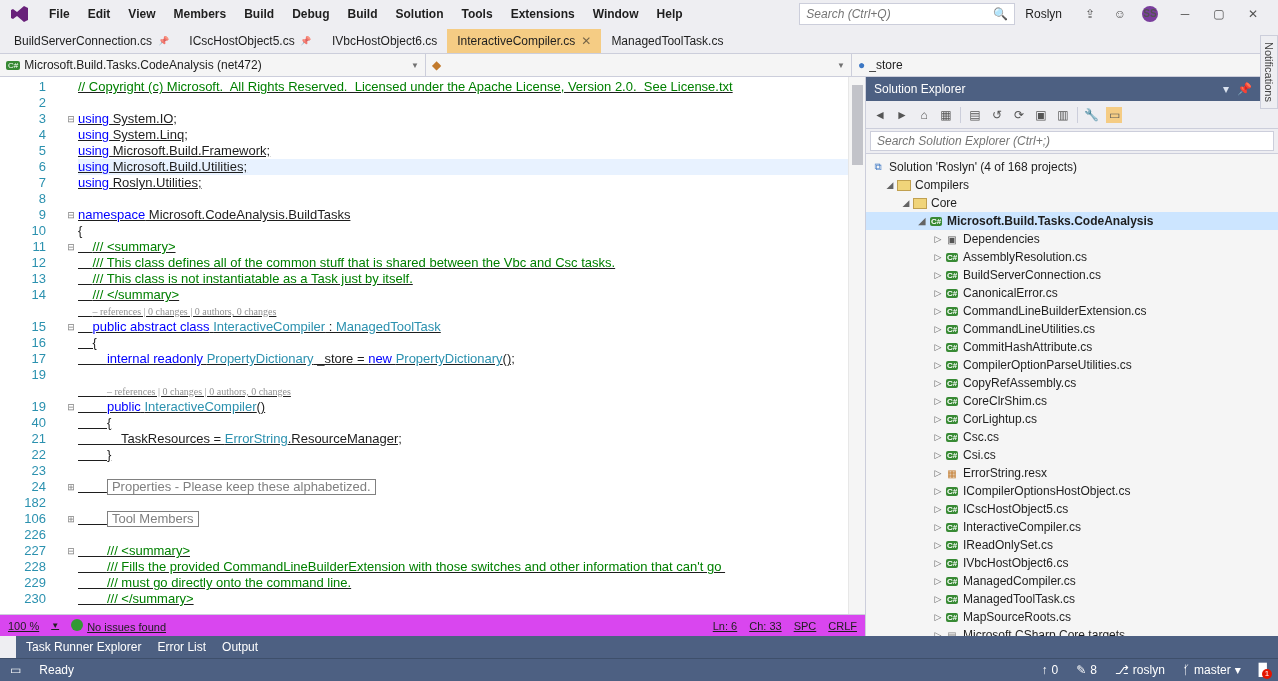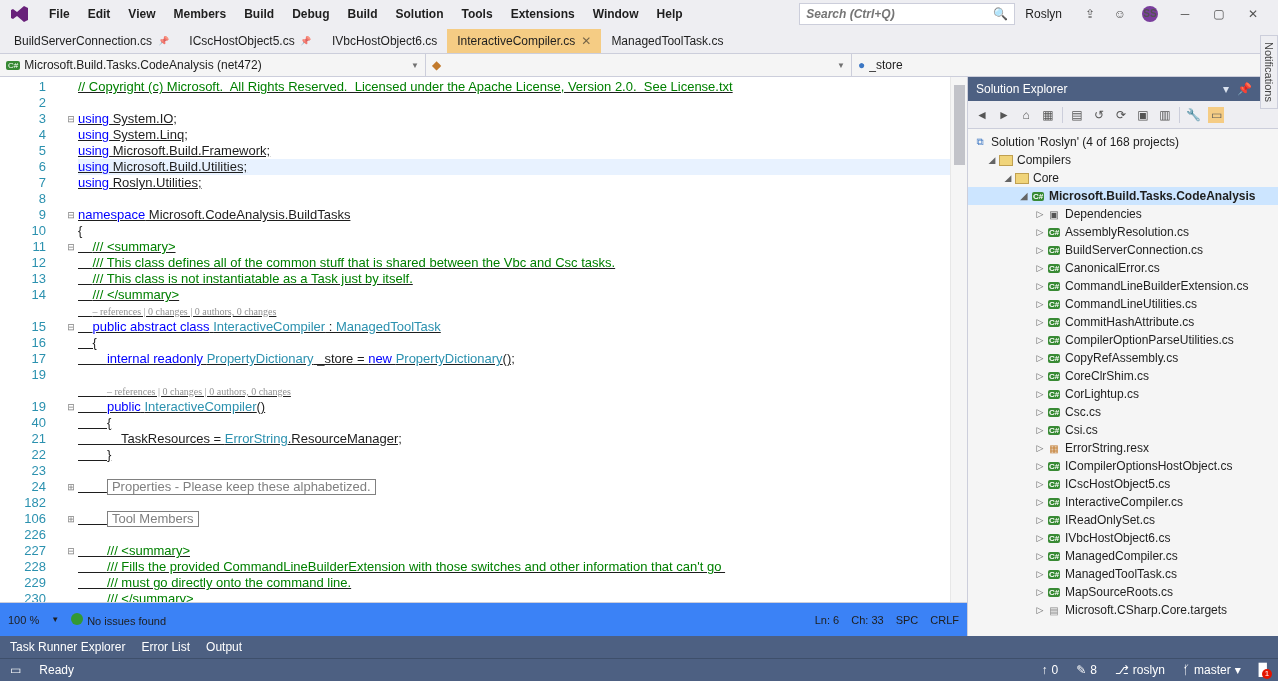--- a/index.html
+++ b/index.html
@@ -2,21 +2,21 @@
 <html><head>
 <meta charset="utf-8">
 <style>
 * { margin:0; padding:0; box-sizing:border-box; font-family:"Segoe UI",Tahoma,sans-serif; }
 body { width:1278px; height:681px; background:#eeeef2; overflow:hidden; font-size:12px; color:#1e1e1e; display:flex; flex-direction:column; }
 .menubar { height:27px; background:#eeeef2; display:flex; align-items:center; padding:0 8px; gap:0; }
 .logo-ico { width:24px; height:24px; margin-right:8px; display:flex; align-items:center; justify-content:center; }
 .menu-item { padding:4px 9px; cursor:default;font-weight:bold; }
 .menubar .spacer { flex:1; }
 .search-box { width:216px; height:22px; border:1px solid #cccedb; background:#fff; display:flex; align-items:center; padding:0 6px; }
-.search-box input { border:none; outline:none; flex:1; font-size:12px; font-style:italic; color:#1d4ed8;font-weight:bold; }
+.search-box input { border:none; outline:none; flex:1; font-size:12px; font-style:italic; color:#1d4ed8; }
 .top-icons { display:flex; align-items:center; gap:14px; padding:0 10px; }
 .top-icons span { cursor:default; width:16px; height:16px; display:inline-flex; align-items:center; justify-content:center; color:#525252; }
 .user-badge { padding:2px 10px; cursor:default; }
 .avatar { width:20px; height:20px; border-radius:50%; background:#7a3e9d; color:#fff; font-size:10px; display:flex; align-items:center; justify-content:center; font-weight:600; }
 .wincontrols { display:flex; }
 .wincontrols span { width:34px; height:26px; display:flex; align-items:center; justify-content:center; color:#525252; cursor:default; }
 
 .tabstrip { height:26px; background:#eeeef2; display:flex; align-items:flex-end; padding-left:4px; border-bottom:0; }
 .doc-tab { height:24px; padding:0 10px; display:flex; align-items:center; gap:6px; background:#eeeef2; color:#1e1e1e; cursor:default; }
 .doc-tab.active { background:#f5cc84; }
@@ -39,25 +39,25 @@
 .code .cl { height:16px; }
 .c-kw { color:#0000ff; }
 .c-cm { color:#008000; }
 .c-ty { color:#2b91af; }
 .c-lens { color:#919191; font-size:10px; font-family:"Segoe UI"; }
 .c-reg { border:1px solid #808080; padding:0 4px; color:#808080; display:inline-block; line-height:14px; }
 .code .hl { background:#e8f2ff; }
 .vscroll { width:17px; background:#f5f5f5; border-left:1px solid #e7e7e7; position:relative; }
 .vscroll::before { content:""; position:absolute; top:8px; left:3px; width:11px; height:80px; background:#c2c3c9; }
 
-.statusbar-ed { height:34px; border-top:1px solid #cccedb; background:#3b82f6; display:flex; align-items:center; padding:0 8px; font-size:11px; gap:12px; }
+.statusbar-ed { height:22px; border-top:1px solid #cccedb; background:#d946ef; display:flex; align-items:center; padding:0 8px; font-size:11px; gap:12px;text-decoration:underline; }
 .statusbar-ed .sp { flex:1; }
 .statusbar-ed .ok-ico { width:12px;height:12px;border-radius:50%;background:#339933;position:relative;display:inline-block;margin-right:4px; }
 
-.solution-panel { width:311px; background:#14b8a6; display:flex; flex-direction:column; border-left:1px solid #cccedb; }
+.solution-panel { width:413px; background:#14b8a6; display:flex; flex-direction:column; border-left:1px solid #cccedb; }
 .sp-title { height:24px; background:#4d6082; color:#fff; display:flex; align-items:center; padding:0 8px; font-size:12px; }
 .sp-title .tbtns { margin-left:auto; display:flex; gap:8px; color:#dbe3f0; }
 .sp-toolbar { height:28px; background:#eeeef2; border-bottom:1px solid #cccedb; display:flex; align-items:center; padding:0 6px; gap:6px; }
 .sp-toolbar span { color:#555; width:16px; text-align:center; cursor:default; }
 .sp-toolbar .sep { width:1px; height:16px; background:#cccedb; }
 .sp-toolbar .hl-btn { background:#f5cc84; padding:1px 3px; }
 .sp-search { height:25px; border-bottom:1px solid #cccedb; padding:2px 4px; background:#eeeef2; }
 .sp-search input { width:100%; height:20px; border:1px solid #cccedb; padding:0 6px; font-style:italic; color:#999; font-size:12px; outline:none; }
 .sp-tree { flex:1; overflow:auto; background:#f5f5f5; padding:4px 0; font-size:12px; }
 .tree-item { height:18px; display:flex; align-items:center; padding-left:8px; white-space:nowrap; cursor:default; }
@@ -67,21 +67,21 @@
 .ico-sln { color:#3c77c4; }
 .ico-fld { background:#f0d47a; border:1px solid #c0a050; width:14px; height:11px; }
 .ico-csproj { background:#388a34; color:#fff; font-size:8px; padding:0 1px; border-radius:2px; font-weight:bold; }
 .ico-cs { background:#388a34; color:#fff; font-size:8px; padding:0 1px; border-radius:2px; font-weight:bold; }
 .ico-dep { color:#555; }
 .ico-targ { color:#888; }
 .ico-resx { color:#c27a2c; }
 
 .notif-tab { position:absolute; right:0; top:35px; writing-mode:vertical-rl; background:#eeeef2; border:1px solid #cccedb; padding:6px 2px; font-size:11px; color:#444; }
 
-.bottom-tool { height:22px; background:#4d6082; color:#fff; display:flex; align-items:center; padding:0 10px; font-size:12px; gap:16px; }
+.bottom-tool { height:22px; background:#4d6082; color:#fff; display:flex; align-items:center; padding:0 10px; font-size:12px; gap:16px;margin-left:16px; }
 .status-mega { height:23px; background:#4d6082; color:#fff; display:flex; align-items:center; padding:0 10px; font-size:12px; border-top:1px solid #3e4f6b; gap:18px; }
 .status-mega .sp { flex:1; }
 .status-mega .ico { display:inline-flex; align-items:center; gap:4px; }
 .err-badge { position:relative; }
 .err-badge::after { content:"1"; position:absolute; bottom:-2px; right:-4px; background:#e51400; color:#fff; font-size:8px; width:10px; height:10px; border-radius:50%; text-align:center; line-height:10px; }
 </style>
 </head>
 <body>
 
 <div class="menubar">
@@ -265,20 +265,23 @@
       <span class="sep"></span>
       <span>▤</span>
       <span>↺</span>
       <span>⟳</span>
       <span>▣</span>
       <span>▥</span>
       <span class="sep"></span>
       <span>🔧</span>
       <span class="hl-btn">▭</span>
     </div>
+    <div class="sp-search">
+      <input placeholder="Search Solution Explorer (Ctrl+;)" style="">
+    </div>
     <div class="sp-tree" id="sptree">
         <div class="tree-item" style="padding-left:4px"><span class="tico ico-sln">⧉</span>Solution 'Roslyn' (4 of 168 projects)</div>
         <div class="tree-item" style="padding-left:18px"><span class="tw">◢</span><span class="tico">
             <span class="ico-fld"></span>
           </span>Compilers</div>
         <div class="tree-item" style="padding-left:34px"><span class="tw">◢</span><span class="tico">
             <span class="ico-fld"></span>
           </span>Core</div>
         <div class="tree-item sel" style="padding-left:50px"><span class="tw">◢</span><span class="tico">
             <span class="ico-csproj">C#</span>

